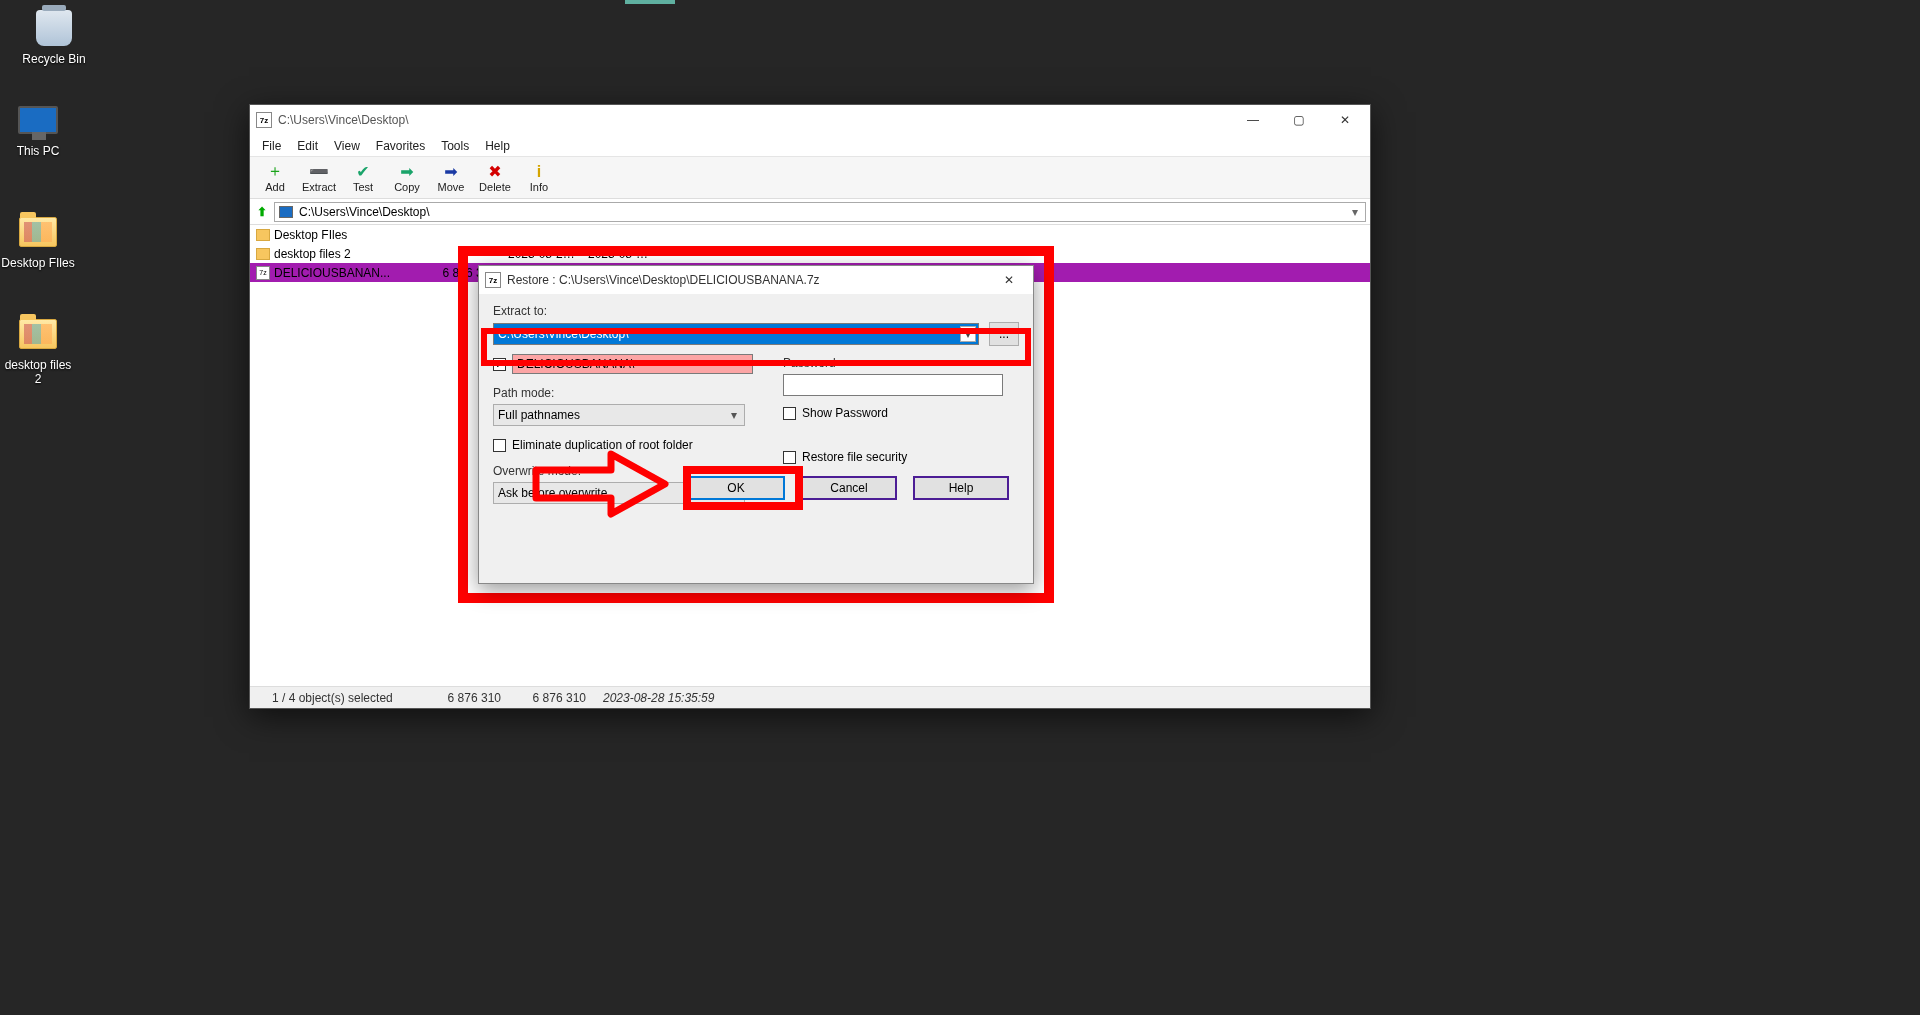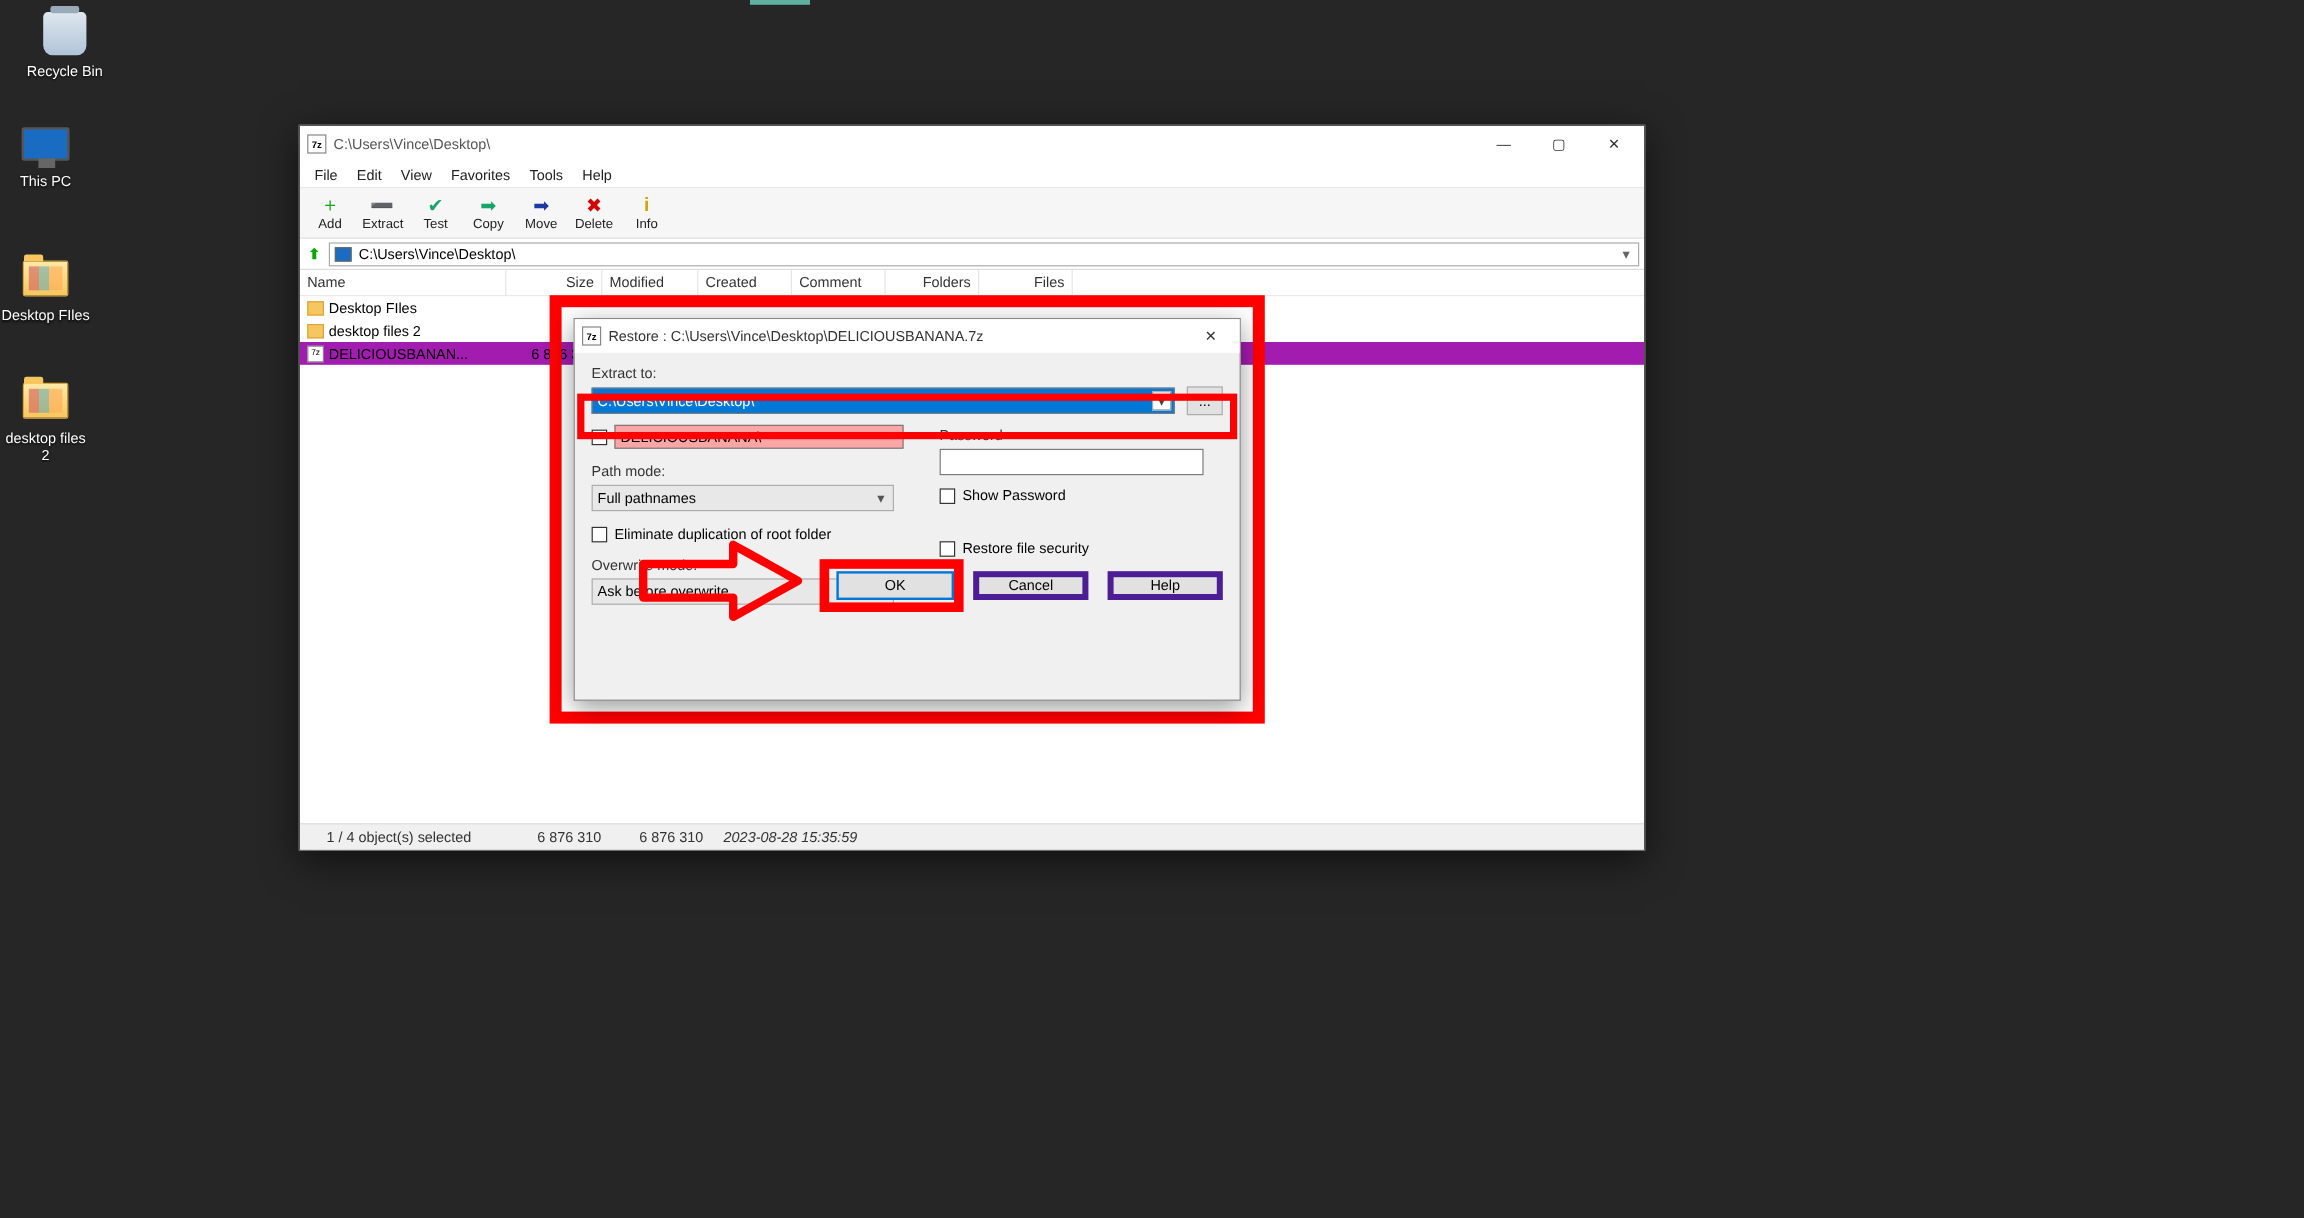--- a/index.html
+++ b/index.html
@@ -80,22 +80,22 @@
 .right-col { flex:1; padding-top:2px; }
 
 .sub-row { display:flex; align-items:center; gap:6px; margin-bottom:12px; }
 .chk { width:13px; height:13px; border:1px solid #333; background:#fff; display:flex; align-items:center; justify-content:center; font-size:10px; color:#000; cursor:pointer; }
 .txtin { height:20px; border:1px solid #7a7a7a; background:#fca5a5; padding:0 4px; flex:1; font-size:12px; }
 .select { height:22px; border:1px solid #adadad; background:#e8e8e8; padding:0 4px; position:relative; display:flex; align-items:center; font-size:12px; cursor:pointer; width:252px; }
 .select .drop { position:absolute; right:2px; top:2px; bottom:2px; width:16px; display:flex; align-items:center; justify-content:center; color:#555; }
 
 .pwd-in { width:220px; height:22px; border:1px solid #7a7a7a; background:#fff; margin-bottom:10px; }
 
-.btnrow { position:absolute; bottom:14px; right:14px; display:flex; gap:16px;justify-content:space-between; }
-.btn { width:96px; height:24px; background:#e1e1e1; border:5px solid #4c1d95; display:flex; align-items:center; justify-content:center; font-size:12px; cursor:pointer; }
+.btnrow { position:absolute; bottom:14px; right:24px; display:flex; gap:16px;justify-content:space-between; }
+.btn { width:96px; height:24px; background:#e1e1e1; border:2px solid #4c1d95; display:flex; align-items:center; justify-content:center; font-size:12px; cursor:pointer; }
 .btn.primary { border:2px solid #0078d7; width:98px; }
 
 
 .anno-path { position:absolute; left:2px; top:34px; width:550px; height:38px; border:6px solid #ff0000; pointer-events:none; z-index:20; }
 
 .anno-ok { position:absolute; left:204px; bottom:4px; width:120px; height:44px; border:8px solid #ff0000; pointer-events:none; z-index:20; }
 
 .arrow { position:absolute; left:52px; bottom:-6px; width:140px; height:72px; z-index:21; pointer-events:none; }
 .arrow svg { width:100%; height:100%; }
 
@@ -183,29 +183,20 @@
 
   <div class="addressbar">
     <div class="up">⬆</div>
     <div class="combo">
       <div class="monico"></div>
       <span>C:\Users\Vince\Desktop\</span>
       <div class="drop">▾</div>
     </div>
   </div>
 
-  <div class="columns">
-    <div class="col c-name">Name</div>
-    <div class="col c-size">Size</div>
-    <div class="col c-mod">Modified</div>
-    <div class="col c-crt">Created</div>
-    <div class="col c-com">Comment</div>
-    <div class="col c-fld">Folders</div>
-    <div class="col c-fil">Files</div>
-  </div>
 
   <div class="filelist">
     <div class="row">
       <div class="cell c-name" style="display:flex;align-items:center">
           <div class="ico-folder"></div>
           <span>Desktop FIles</span>
         </div>
       <div class="cell c-size"></div>
       <div class="cell c-mod"></div>
       <div class="cell c-crt"></div>

